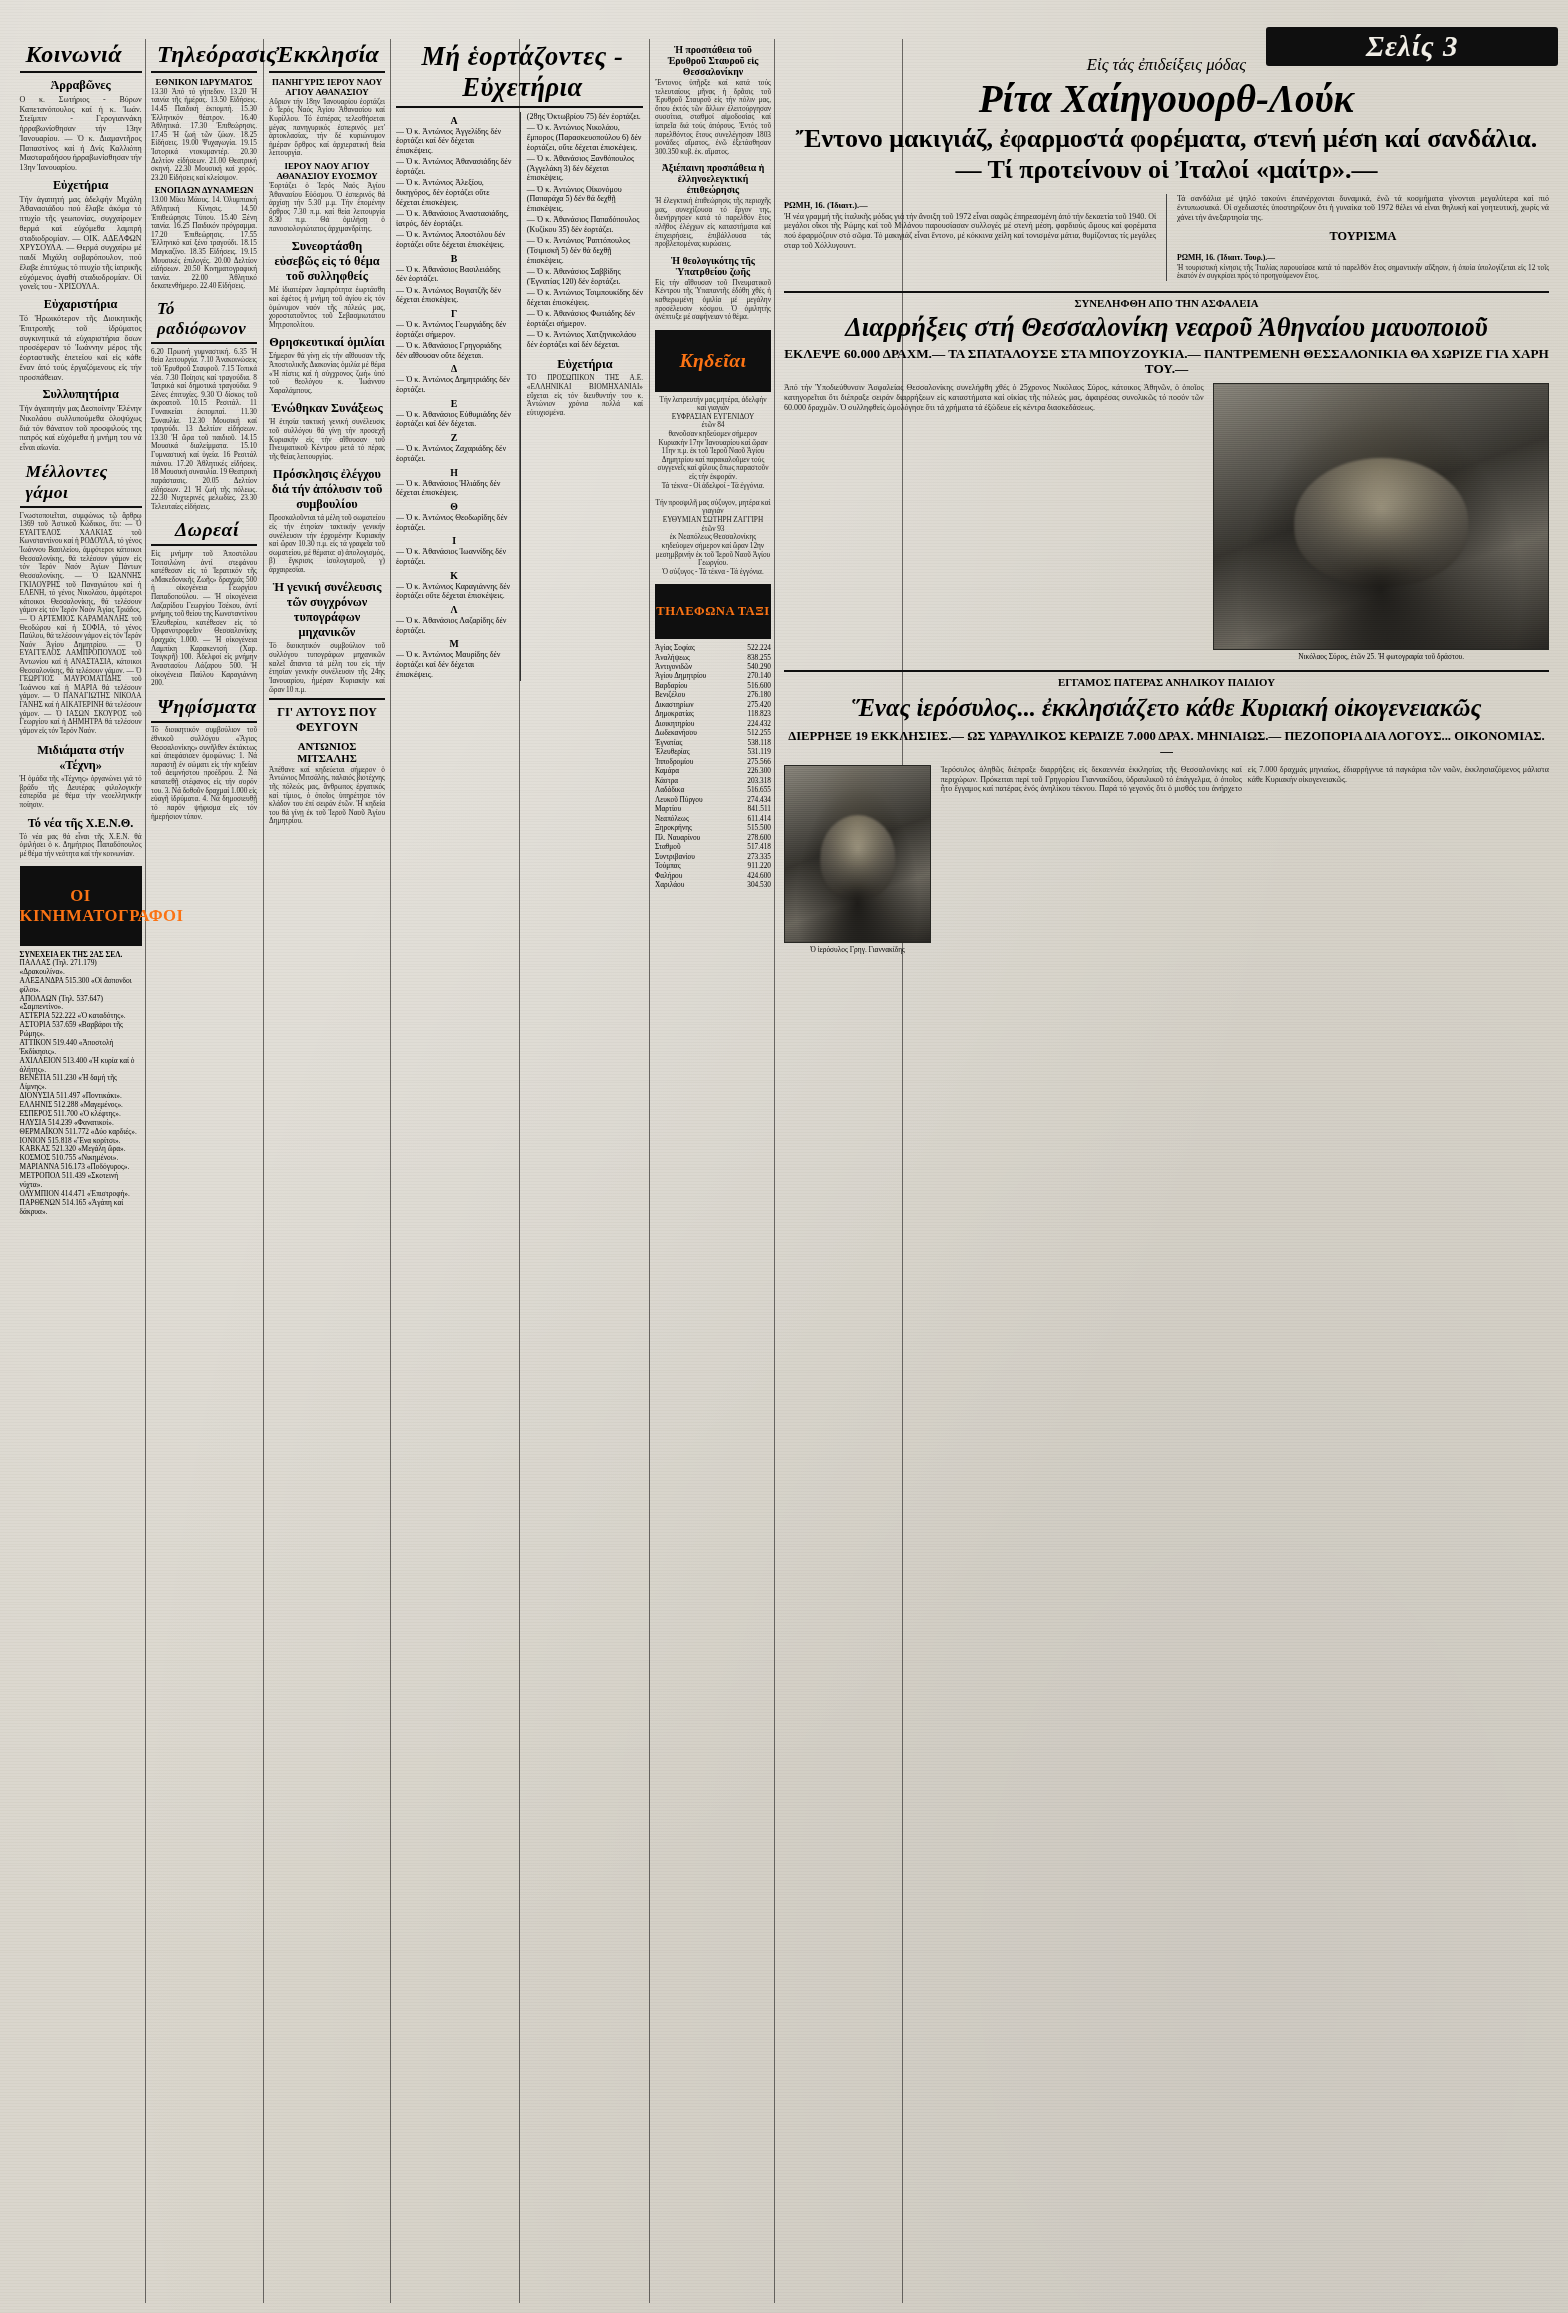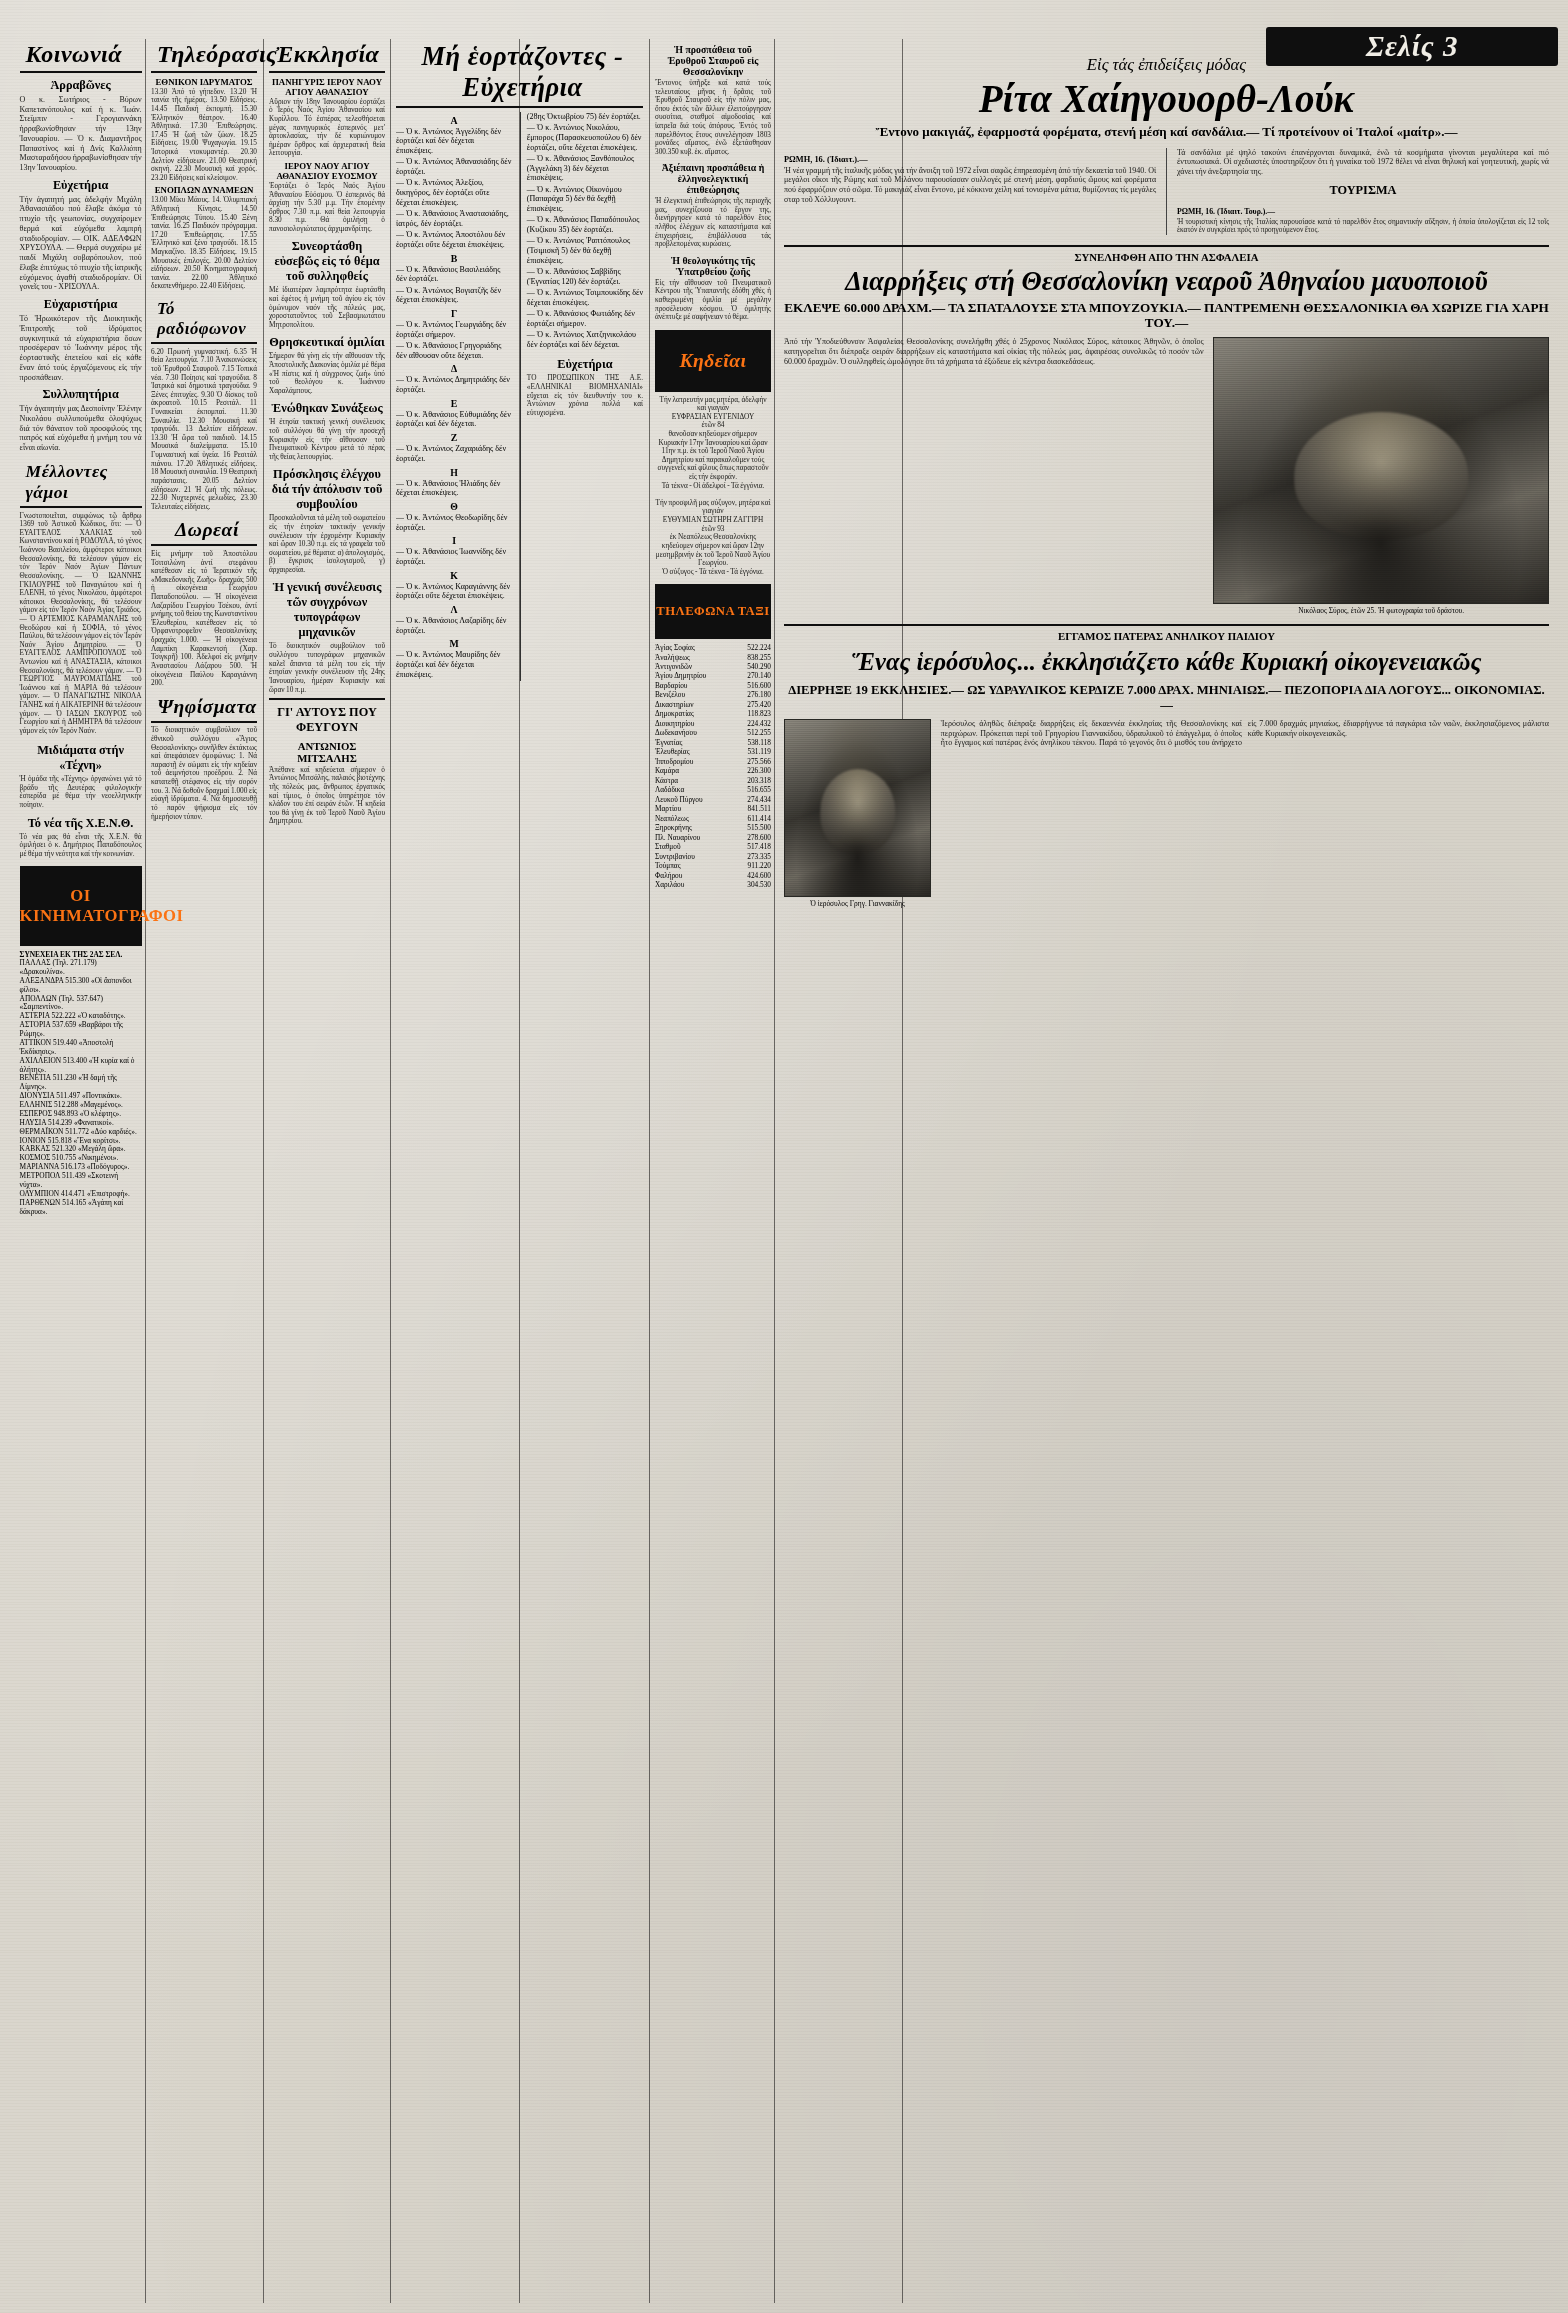--- a/index.html
+++ b/index.html
@@ -46,21 +46,21 @@
     background:#111;color:#efece4;font-weight:bold;font-size:29px;
     font-style:italic;text-align:center;line-height:39px;border-radius:2.9px;
     letter-spacing:1px;
   }
   .feature-title{
     font-weight:bold;font-style:italic;font-size:39px;line-height:1.02;
     text-align:center;margin:3.9px 0 5.9px;
   }
   .feature-kicker{font-size:16.7px;font-style:italic;text-align:center;margin:3.9px 0;}
   .feature-deck{
-    font-weight:bold;font-size:13px;line-height:1.18;text-align:center;margin:5.9px 0 7.8px;
+    font-weight:bold;font-size:26px;line-height:1.18;text-align:center;margin:5.9px 0 7.8px;
   }
   .hl{font-weight:bold;}
   .photo{
     background:linear-gradient(160deg,#8d897f,#3a3833 45%,#6e6a61 70%,#2c2a26);
     border:1px solid #2a2a26;position:relative;overflow:hidden;
   }
   .photo::after{
     content:"";position:absolute;inset:0;
     background:
       radial-gradient(ellipse at 50% 32%, rgba(222,216,200,.85), rgba(0,0,0,0) 42%),
@@ -138,21 +138,21 @@
       <div>ΠΑΛΛΑΣ (Τηλ. 271.179) «Δρακουλίνα».</div>
       <div>ΑΛΕΞΑΝΔΡΑ 515.300 «Οἱ ἄσπονδοι φίλοι».</div>
       <div>ΑΠΟΛΛΩΝ (Τηλ. 537.647) «Σαμπεντίνο».</div>
       <div>ΑΣΤΕΡΙΑ 522.222 «Ὁ καταδότης».</div>
       <div>ΑΣΤΟΡΙΑ 537.659 «Βαρβάροι τῆς Ρώμης».</div>
       <div>ΑΤΤΙΚΟΝ 519.440 «Ἀποστολή Ἐκδίκησις».</div>
       <div>ΑΧΙΛΛΕΙΟΝ 513.400 «Ἡ κυρία καί ὁ ἀλήτης».</div>
       <div>ΒΕΝΕΤΙΑ 511.230 «Ἡ δαμή τῆς Λίμνης».</div>
       <div>ΔΙΟΝΥΣΙΑ 511.497 «Ποντικάκι».</div>
       <div>ΕΛΛΗΝΙΣ 512.288 «Μαγεμένος».</div>
-      <div>ΕΣΠΕΡΟΣ 948.893 «Ὁ κλέφτης».</div>
+      <div>ΕΣΠΕΡΟΣ 511.700 «Ὁ κλέφτης».</div>
       <div>ΗΛΥΣΙΑ 514.239 «Φανατικοί».</div>
       <div>ΘΕΡΜΑΪΚΟΝ 511.772 «Δύο καρδιές».</div>
       <div>ΙΟΝΙΟΝ 515.818 «Ἕνα κορίτσι».</div>
       <div>ΚΑΒΚΑΣ 521.320 «Μεγάλη ὥρα».</div>
       <div>ΚΟΣΜΟΣ 510.755 «Νικημένοι».</div>
       <div>ΜΑΡΙΑΝΝΑ 516.173 «Ποδόγυρος».</div>
       <div>ΜΕΤΡΟΠΟΛ 511.439 «Σκοτεινή νύχτα».</div>
       <div>ΟΛΥΜΠΙΟΝ 414.471 «Ἐπιστροφή».</div>
       <div>ΠΑΡΘΕΝΩΝ 514.165 «Ἀγάπη καί δάκρυα».</div>
     </div>

